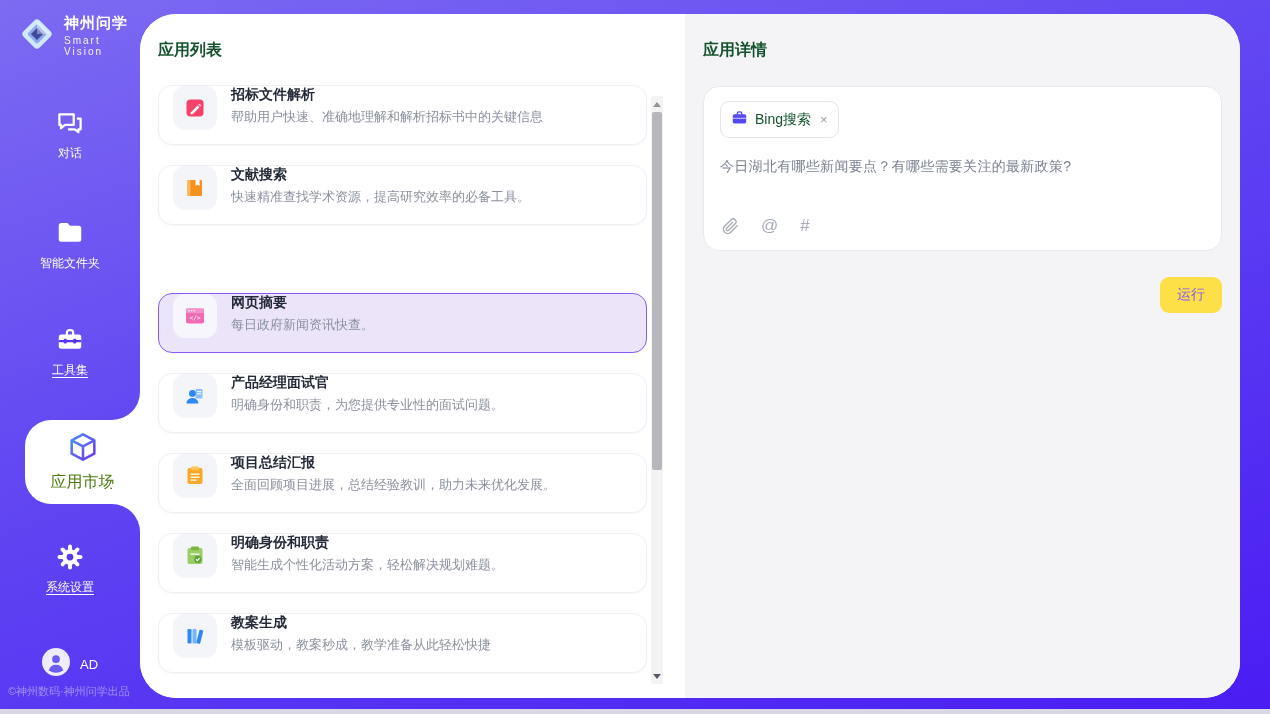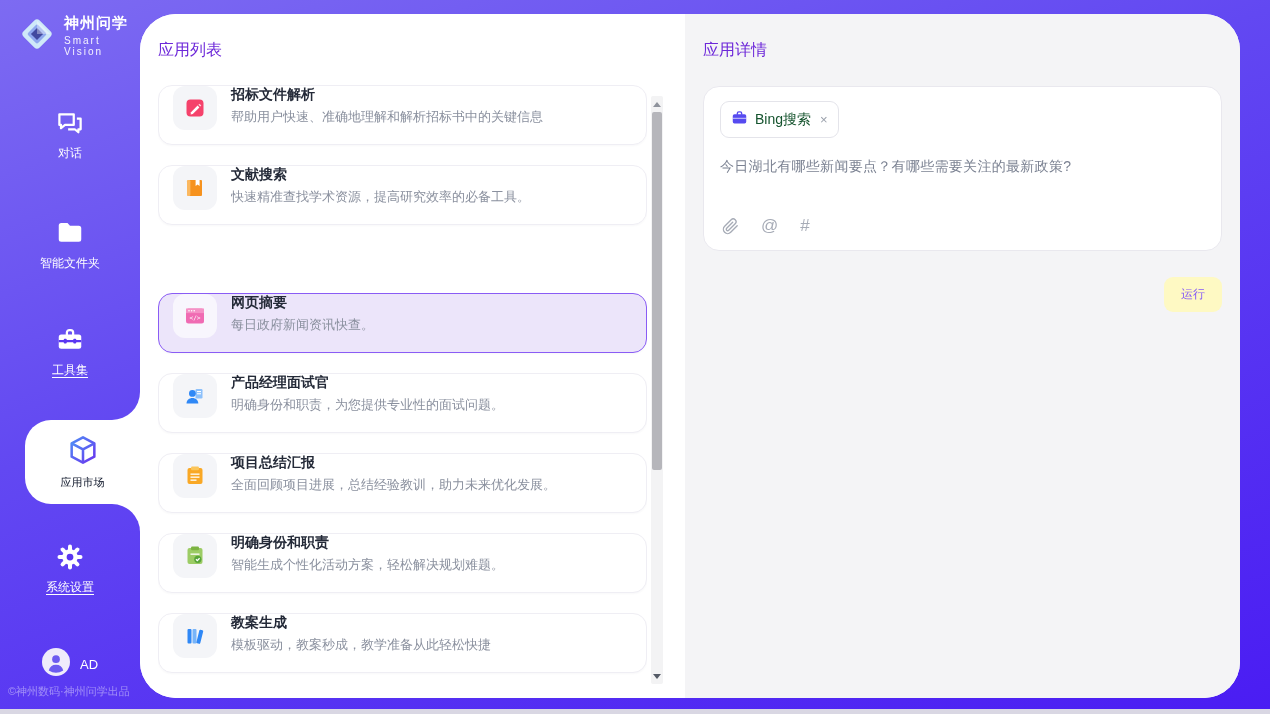--- a/index.html
+++ b/index.html
@@ -16,37 +16,37 @@
   .logo{position:absolute;top:14px;left:18px;display:flex;align-items:center;gap:8px;}
   .logo-text .cn{font-size:15px;font-weight:bold;letter-spacing:1px;}
   .logo-text .en{font-size:10px;letter-spacing:2px;opacity:.92;margin-top:2px;}
   .nav-item{position:absolute;left:0;width:140px;display:flex;flex-direction:column;align-items:center;gap:7px;cursor:pointer;}
   .nav-item .lbl{font-size:12px;color:#fff;}
   .nav-item .lbl.und{text-decoration:underline;text-underline-offset:3px;}
   .nav-item svg{display:block;}
 
   .active-tab{position:absolute;left:25px;top:420px;width:115px;height:84px;background:#fff;
     border-radius:26px 0 0 26px;display:flex;flex-direction:column;align-items:center;justify-content:center;gap:5px;cursor:pointer;}
-  .active-tab .lbl{font-size:11px;color:#0f172a;}
+  .active-tab .lbl{font-size:16px;color:#4d7c0f;}
   .curve{position:absolute;right:0;width:28px;height:28px;background:transparent;pointer-events:none;}
   .curve.t{top:-28px;border-bottom-right-radius:28px;box-shadow:10px 10px 0 10px #fff;}
   .curve.b{bottom:-28px;border-top-right-radius:28px;box-shadow:10px -10px 0 10px #fff;}
 
   .user-row{position:absolute;left:0;top:648px;width:140px;display:flex;align-items:center;justify-content:center;gap:10px;cursor:pointer;}
   .user-row .uname{font-size:13px;color:#fff;}
   .copyright{position:absolute;left:0;top:684px;width:150px;text-align:left;padding-left:8px;
     font-size:11px;color:rgba(255,255,255,0.42);white-space:nowrap;}
 
   
   .content{position:absolute;left:140px;top:14px;width:1100px;height:684px;border-radius:36px;
     overflow:hidden;display:flex;background:#fff;}
   .pane-left{width:545px;background:#fff;position:relative;}
   .pane-right{flex:1;background:#f4f4f6;position:relative;padding:26px 18px 0 18px;}
 
-  .pane-title{font-size:16px;font-weight:normal;color:#6d28d9;}
+  .pane-title{font-size:16px;font-weight:bold;color:#14532d;}
   .pane-left .pane-title{position:absolute;top:26px;left:18px;}
 
   
   .app-list{position:absolute;top:71px;left:18px;width:489px;bottom:0;overflow:hidden;
     display:flex;flex-direction:column;gap:20px;}
   .app-card{flex:0 0 60px;background:#fff;border:1px solid #efeef4;border-radius:14px;
     display:flex;padding:0 14px;gap:14px;cursor:pointer;box-shadow:0 1px 2px rgba(30,30,60,.03);}
   .app-card.selected{background:#ece5fa;border:1px solid #8a5cf5;margin-top:48px;}
   .tile{width:44px;height:44px;border-radius:12px;background:#f4f5f8;display:flex;align-items:center;justify-content:center;flex:0 0 44px;}
   .app-card.selected .tile{background:#f8f6fd;}
@@ -69,21 +69,21 @@
     height:165px;padding:14px 16px;position:relative;}
   .tool-tag{display:inline-flex;align-items:center;gap:7px;border:1px solid #e4e4ea;border-radius:9px;
     padding:7px 10px;background:#fff;cursor:default;}
   .tool-tag .t-lbl{font-size:14px;color:#14532d;}
   .tool-tag .t-close{font-size:13px;color:#9aa0ab;cursor:pointer;margin-left:2px;}
   .prompt{margin-top:20px;font-size:14px;color:#7b8292;letter-spacing:.3px;}
   .tool-icons{position:absolute;left:18px;bottom:14px;display:flex;align-items:center;gap:22px;color:#a6abb6;}
   .tool-icons .sym{font-size:17px;cursor:pointer;}
   .tool-icons svg{cursor:pointer;display:block;}
   .run-row{display:flex;justify-content:flex-end;margin-top:26px;}
-  .run-btn{background:#fef9c3;color:#8559f7;font-size:12px;border:none;border-radius:9px;
+  .run-btn{background:#fde047;color:#8559f7;font-size:14px;border:none;border-radius:9px;
     padding:9px 17px;cursor:pointer;font-family:inherit;}
 </style>
 </head>
 <body>
 
 <div class="sidebar">
 
   <div class="logo">
     <span>
       <svg width="38" height="38" viewBox="0 0 40 40">

